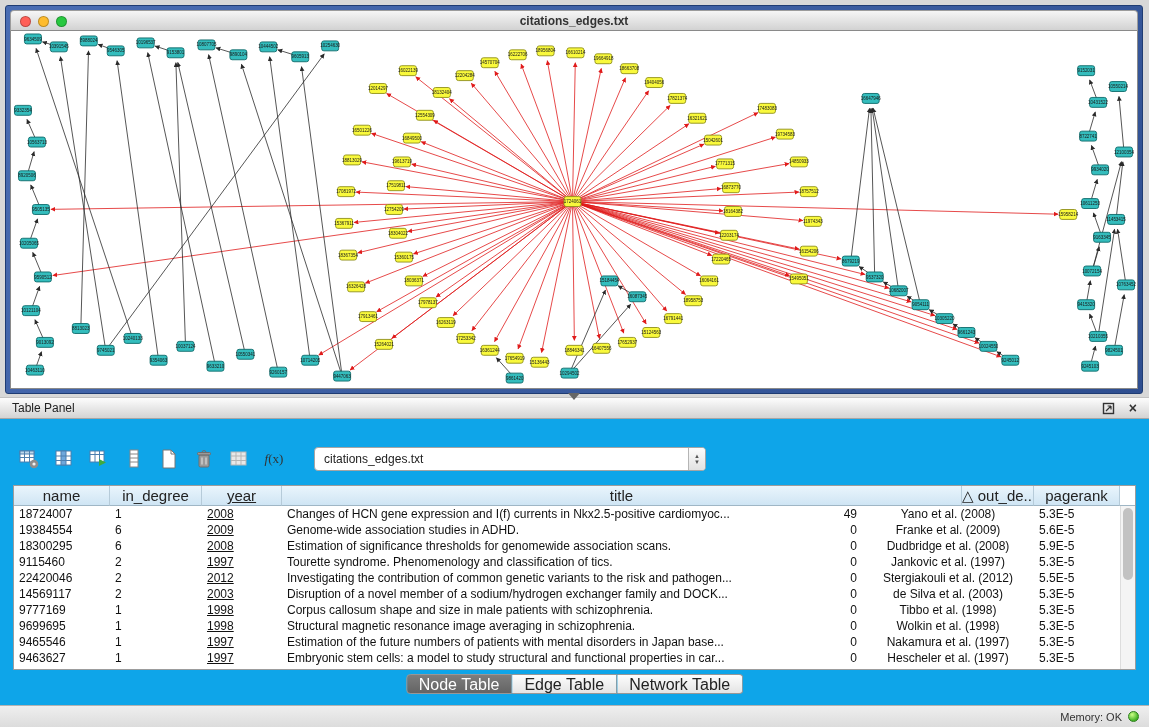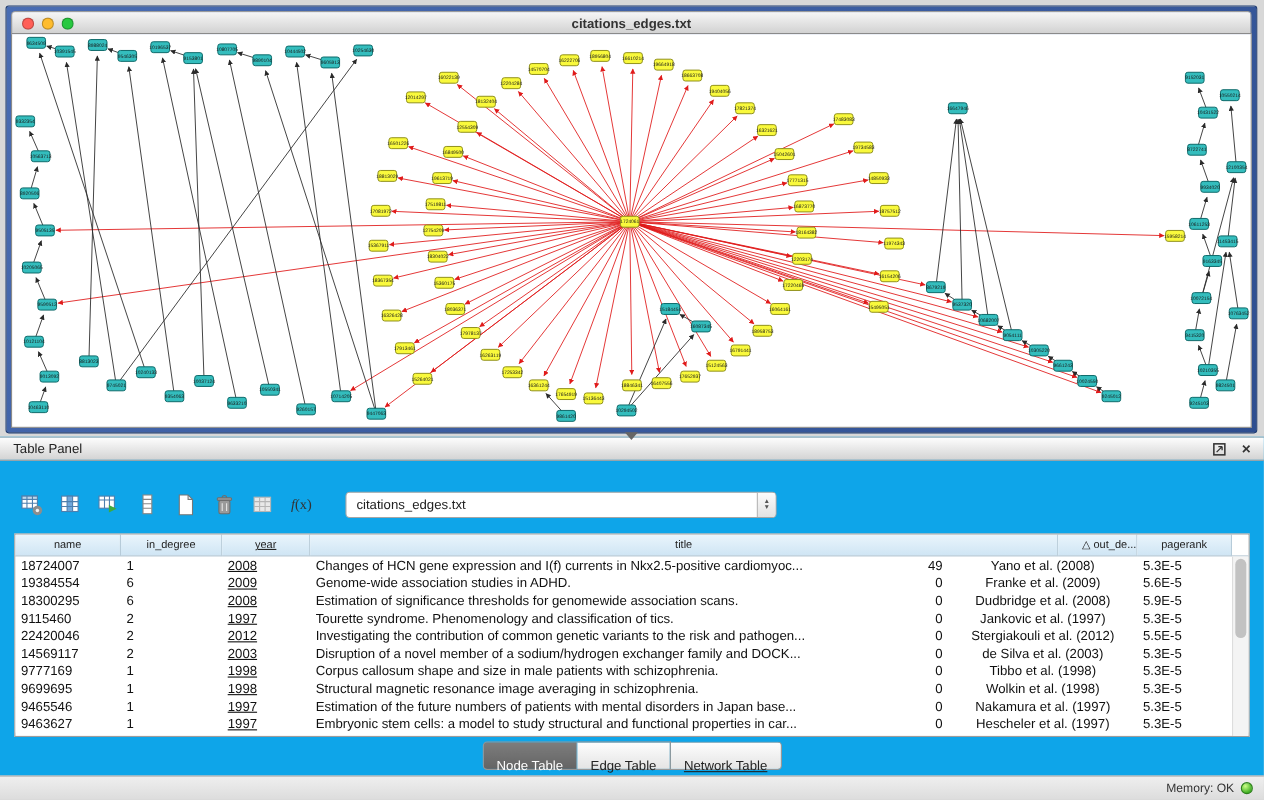--- a/index.html
+++ b/index.html
@@ -39,35 +39,35 @@
   .net-select { margin-left:18px; width:392px; height:24px; background:#fff; border:1px solid #a5a5a5;
     border-radius:4px; display:flex; align-items:center; font-size:12px; color:#222; overflow:hidden; }
   .net-select .val { flex:1; padding:0 9px; }
   .stepper { width:17px; height:100%; border-left:1px solid #b5b5b5; background:linear-gradient(#fcfcfc,#e2e2e2);
     display:flex; flex-direction:column; align-items:center; justify-content:center; font-size:6px; color:#555; line-height:6px; }
 
   .table-wrap { position:absolute; left:13px; right:13px; top:88px; height:185px;
     background:#fff; border:1px solid #9c9c9c; overflow:hidden; }
   .thead { display:flex; height:20px; }
   .th { background:linear-gradient(#eaf5fc,#cfe5f4); border-right:1px solid #b6cbd9; border-bottom:1px solid #9fb6c5;
-    font-size:10px; color:#222; text-align:center; line-height:19px; overflow:hidden; white-space:nowrap; }
+    font-size:15px; color:#222; text-align:center; line-height:19px; overflow:hidden; white-space:nowrap; }
   .th.sb-corner { background:#fff; border-right:none; }
   .tbody { position:relative; }
   .tr { display:flex; height:16px; background:#fff; }
   .td { font-size:12px; color:#111; line-height:16px; padding:0 5px; overflow:hidden; white-space:nowrap; }
   .c0 { width:96px; } .c1 { width:92px; } .c2 { width:80px;text-decoration:underline; } .c3 { flex:1; }
   .c4 { width:72px;text-align:right; } .c5 { width:172px; text-align:center; } .c6 { width:86px; } .csb { width:15px; }
   .vscroll { position:absolute; right:0; top:20px; bottom:0; width:15px; background:#f4f4f4; border-left:1px solid #ddd; }
   .vthumb { position:absolute; left:2px; right:2px; top:2px; height:72px; background:#c2c2c2; border-radius:6px; }
 
   .tabs { position:absolute; left:50%; transform:translateX(-50%); top:277px; display:flex; }
-  .tab { height:20px; padding:12px 12px; font-size:12px; line-height:19px; color:#222;
+  .tab { height:20px; padding:0 12px; font-size:16px; line-height:19px; color:#222;
     border:1px solid #979797; border-left:none; background:linear-gradient(#fdfdfd,#e4e4e4); }
   .tab:first-child { border-left:1px solid #979797; border-radius:4px 0 0 4px; }
-  .tab:last-child { border-radius:0 4px 4px 0;text-decoration:underline; }
+  .tab:last-child { border-radius:0 4px 4px 0; }
   .tab.selected { background:linear-gradient(#7d7d7d,#646464); color:#fff; }
 
   .status-bar { position:absolute; left:0; bottom:0; width:1149px; height:22px;
     background:linear-gradient(#efefef,#dcdcdc); border-top:1px solid #b3b3b3;
     display:flex; align-items:center; justify-content:flex-end; gap:6px; padding-right:10px; font-size:11px; color:#333; }
   .mem-dot { width:11px; height:11px; border-radius:50%; border:1px solid #2c7f1a;
     background:radial-gradient(circle at 35% 30%, #ccff88, #44b226 70%); }
 </style>
 </head>
 <body>

